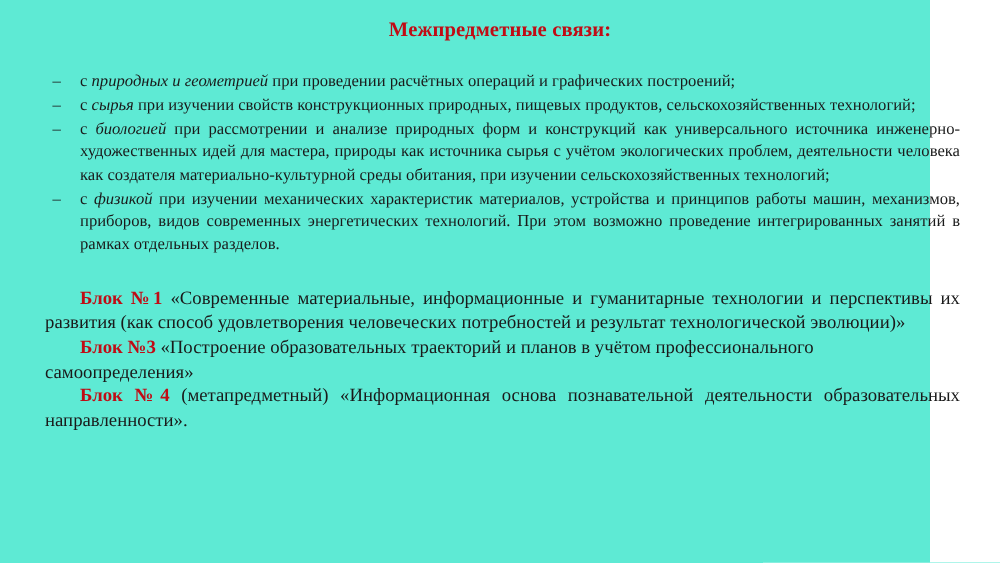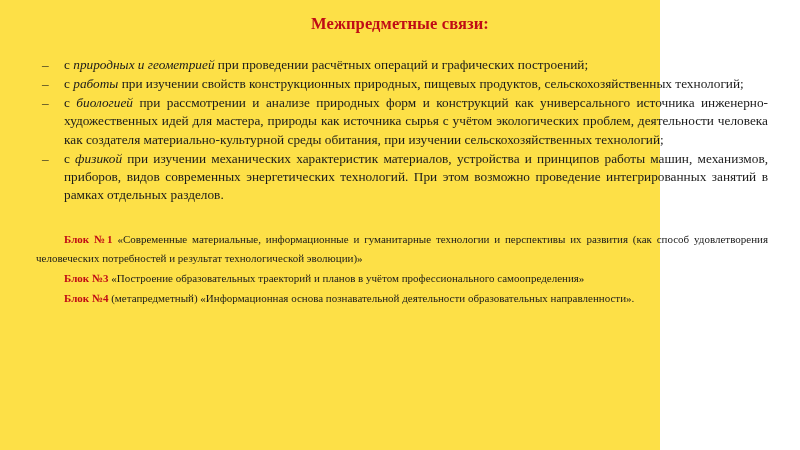--- a/index.html
+++ b/index.html
@@ -10,24 +10,24 @@
   body {
     width: 800px;
     height: 450px;
     background: #ffffff;
     font-family: "Liberation Serif", "DejaVu Serif", serif;
     color: #1a1a1a;
     overflow: hidden;
   }
   .slide {
     position: relative;
-    width: 660px;
+    width: 744px;
     height: 450px;
     box-sizing: border-box;
-    background: #fde047;
+    background: #5eead4;
   }
   .slide-title {
     position: absolute;
     top: 14px;
     left: 0;
     width: 800px;
     text-align: center;
     font-size: 16.5px;
     font-weight: bold;
     color: #c00c15;
@@ -63,21 +63,21 @@
     font-size: 13.3px;
     line-height: 18.4px;
   }
   .it {
     font-style: italic;
   }
   .blocks {
     margin-top: 25px;
   }
   .block-para {
-    font-size: 11px;
+    font-size: 15px;
     line-height: 19.6px;
     text-align: justify;
     text-justify: inter-word;
     text-indent: 28px;
     margin: 0;
     color: #1a1a1a;
   }
   .block-label {
     color: #c00c15;
     font-weight: bold;
@@ -95,21 +95,21 @@
 
   <div class="body-area">
 
     <ul class="cross-list">
 
       <li>
         <span class="dash">–</span><span>с </span><span class="it">природных и геометрией</span><span> при проведении расчётных операций и графических построений;</span>
       </li>
 
       <li>
-        <span class="dash">–</span><span>с </span><span class="it">работы</span><span> при изучении свойств конструкционных природных, пищевых продуктов, сельскохозяйственных технологий;</span>
+        <span class="dash">–</span><span>с </span><span class="it">сырья</span><span> при изучении свойств конструкционных природных, пищевых продуктов, сельскохозяйственных технологий;</span>
       </li>
 
       <li>
         <span class="dash">–</span><span>с </span><span class="it">биологией</span><span> при рассмотрении и анализе природных форм и конструкций как универсального источника инженерно-художественных идей для мастера, природы как источника сырья с учётом экологических проблем, деятельности человека как создателя материально-культурной среды обитания, при изучении сельскохозяйственных технологий;</span>
       </li>
 
       <li>
         <span class="dash">–</span><span>с </span><span class="it">физикой</span><span> при изучении механических характеристик материалов, устройства и принципов работы машин, механизмов, приборов, видов современных энергетических технологий. При этом возможно проведение интегрированных занятий в рамках отдельных разделов.</span>
       </li>
 

